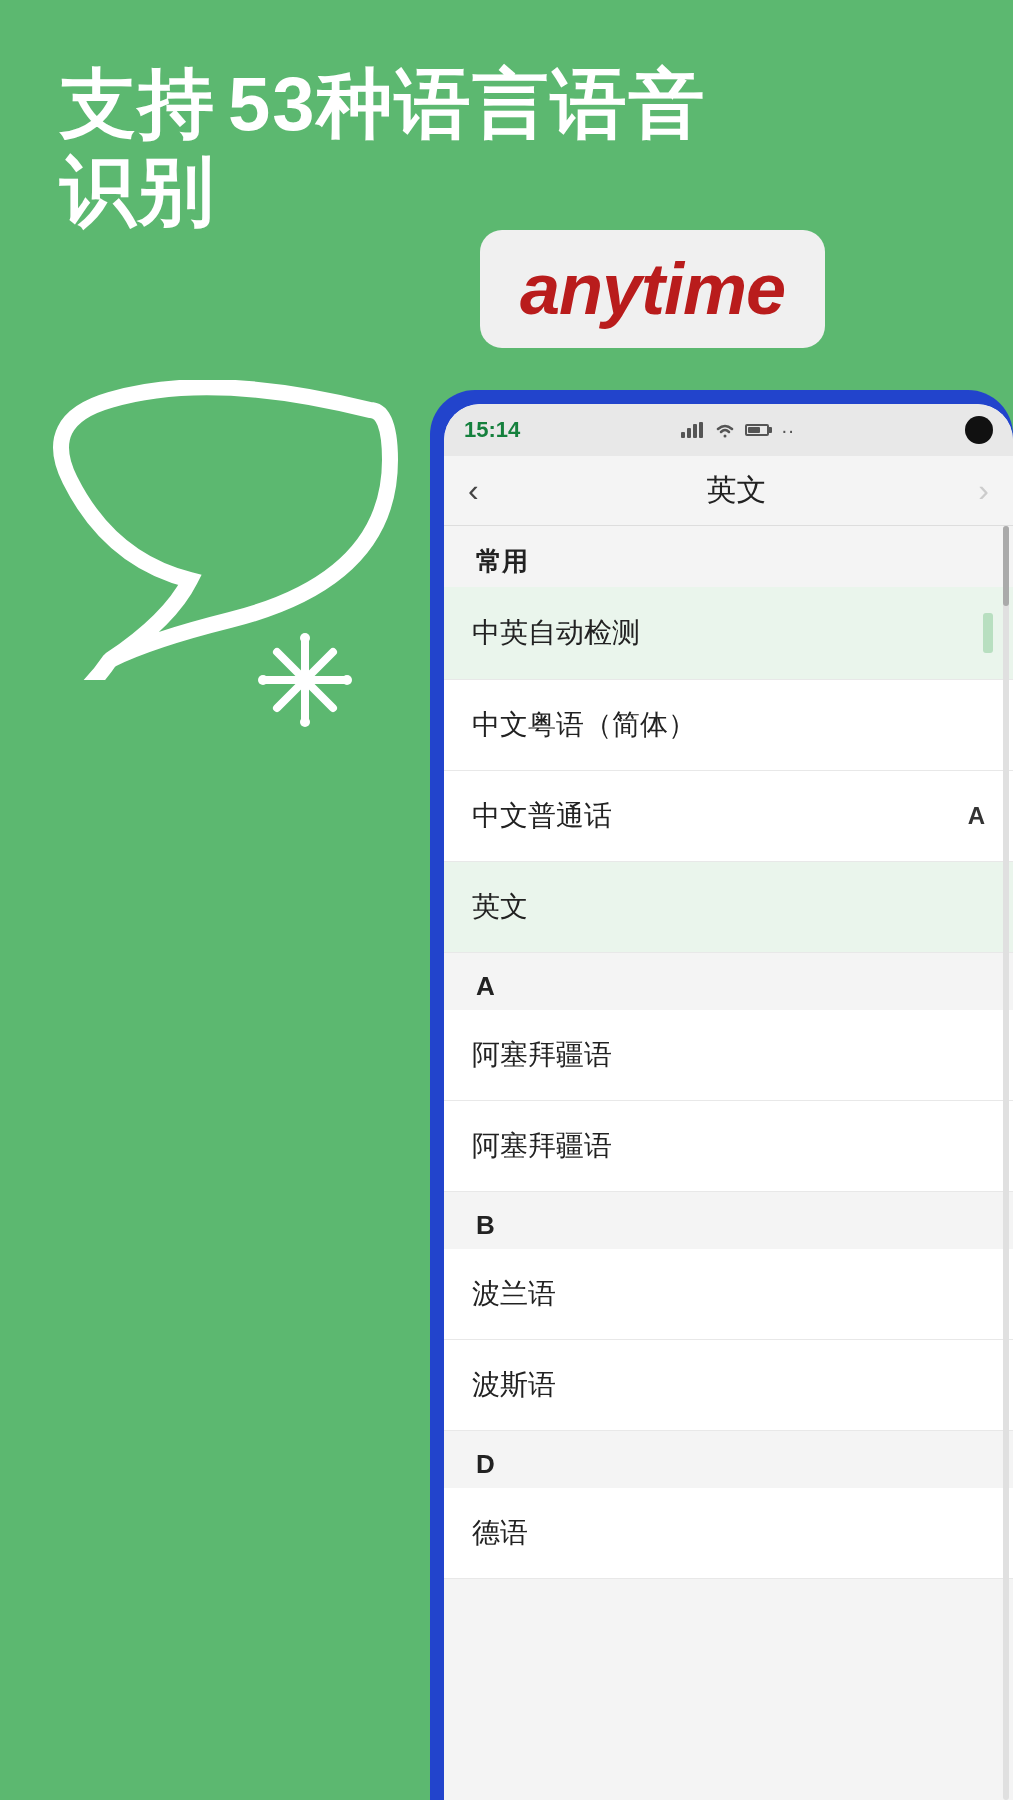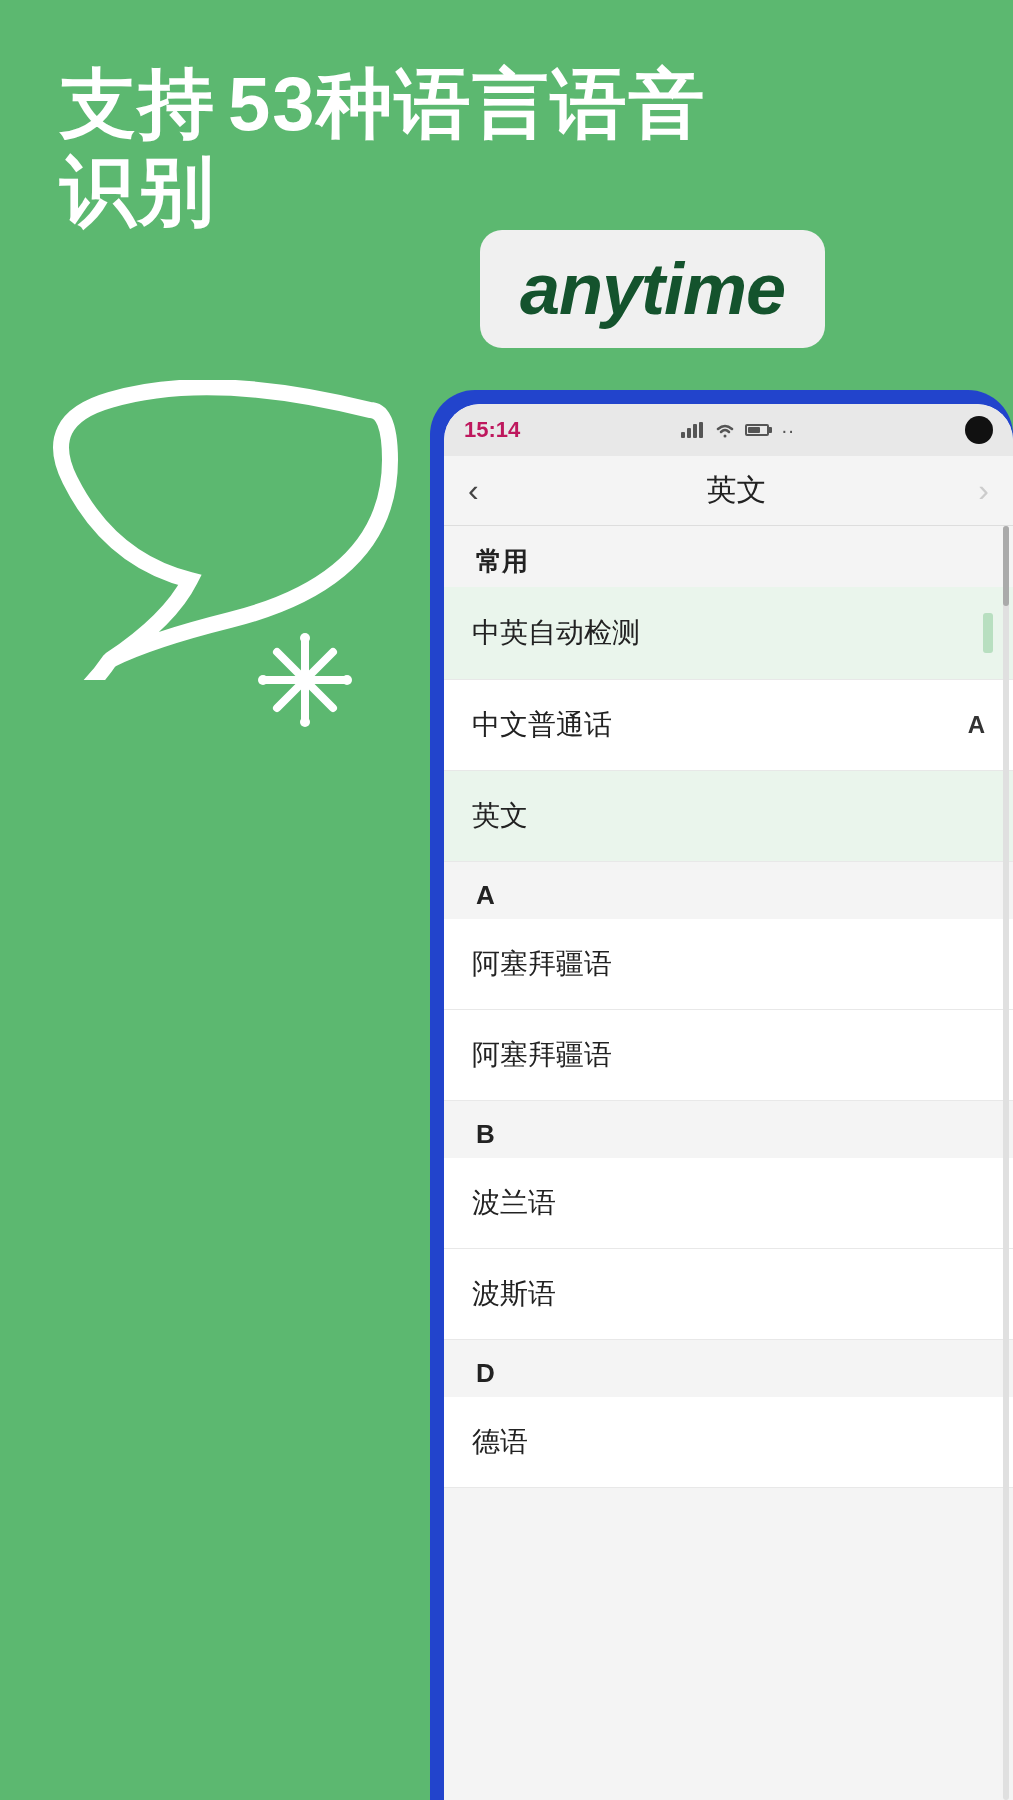--- a/index.html
+++ b/index.html
@@ -64,21 +64,21 @@
       border-radius: 22px;
       padding: 18px 40px;
       display: flex;
       align-items: center;
       justify-content: center;
     }
 
     .anytime-badge span {
       font-size: 72px;
       font-weight: 900;
-      color: #14532d;
+      color: #b91c1c;
       letter-spacing: -1px;
       font-style: italic;
       font-family: Arial Black, Arial, sans-serif;
     }
 
     
     .phone-mockup {
       position: absolute;
       top: 390px;
       left: 430px;
@@ -108,21 +108,21 @@
       display: flex;
       align-items: center;
       padding: 0 20px;
       justify-content: space-between;
       border-radius: 36px 36px 0 0;
     }
 
     .status-bar .time {
       font-size: 22px;
       font-weight: 600;
-      color: #be185d;
+      color: #15803d;
     }
 
     .status-bar .icons {
       display: flex;
       align-items: center;
       gap: 6px;
     }
 
     .status-bar .camera-dot {
       width: 28px;
@@ -325,20 +325,23 @@
     <div class="list-content">
 
       <div class="section-header">
         <span>常用</span>
       </div>
       <div class="list-item list-item-auto">
         <span class="item-label">中英自动检测</span>
         <div class="item-badge"></div>
       </div>
       <div class="list-item">
+        <span class="item-label">中文粤语（简体）</span>
+      </div>
+      <div class="list-item">
         <span class="item-label">中文普通话</span>
         <span style="font-size:24px;font-weight:700;color:#333;">A</span>
       </div>
       <div class="list-item selected">
         <span class="item-label">英文</span>
       </div>
 
       <div class="section-header">
         <span>A</span>
       </div>

